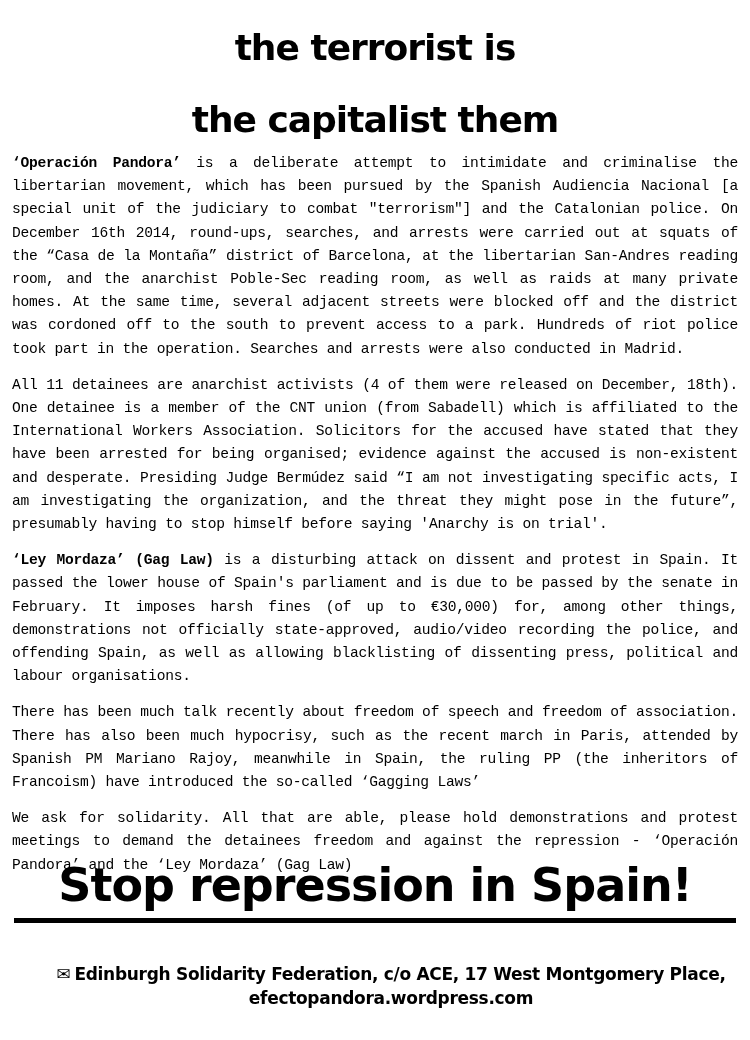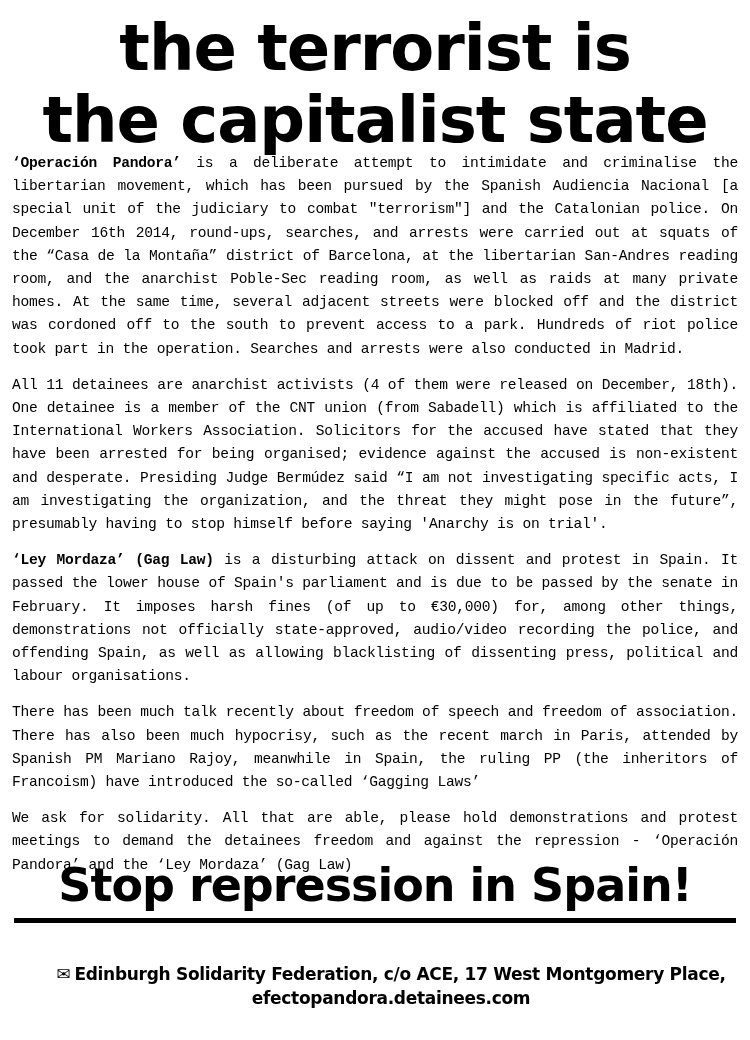--- a/index.html
+++ b/index.html
@@ -1,20 +1,20 @@
 <!DOCTYPE html>
 <html><head>
 <meta charset="utf-8">
 <style>
   html, body { margin: 0; padding: 0; background: #ffffff; }
   body { width: 750px; height: 1040px; overflow: hidden; color: #000; font-family: "DejaVu Sans", sans-serif; }
   .page { position: relative; width: 750px; height: 1040px; }
   .title {
     text-align: center; font-family: "DejaVu Sans", sans-serif; font-weight: bold;
-    font-size: 64px; line-height: 72px; letter-spacing: -1px; margin: 0; padding-top: 12px;
+    font-size: 36px; line-height: 72px; letter-spacing: -1px; margin: 0; padding-top: 12px;
   }
   .title-line { display: block; }
   .body {
     position: absolute; left: 12px; right: 12px; top: 152px;
     font-family: Liberation Mono, monospace; font-size: 14.6px; line-height: 23.2px;
     text-align: justify; letter-spacing: -0.25px;
   }
   .para { margin: 0 0 13px 0; }
   .lead { font-weight: bold; }
   .cta {
@@ -30,21 +30,21 @@
   }
   .mail-icon { font-weight: normal; font-size: 17px; margin-right: 4px; }
   .footer-line { display: block; }
 </style>
 </head>
 <body>
 
 <div class="page">
   <h1 class="title">
     <span class="title-line">the terrorist is</span>
-    <span class="title-line">the capitalist state</span>
+    <span class="title-line">the capitalist them</span>
   </h1>
 
   <div class="body">
     <p class="para">
       <span class="lead">‘Operación Pandora’</span><span> is a deliberate attempt to intimidate and criminalise the libertarian movement, which has been pursued by the Spanish Audiencia Nacional [a special unit of the judiciary to combat "terrorism"] and the Catalonian police. On December 16th 2014, round-ups, searches, and arrests were carried out at squats of the “Casa de la Montaña” district of Barcelona, at the libertarian San-Andres reading room, and the anarchist Poble-Sec reading room, as well as raids at many private homes. At the same time, several adjacent streets were blocked off and the district was cordoned off to the south to prevent access to a park. Hundreds of riot police took part in the operation. Searches and arrests were also conducted in Madrid.</span>
     </p>
     <p class="para">
       <span>All 11 detainees are anarchist activists (4 of them were released on December, 18th). One detainee is a member of the CNT union (from Sabadell) which is affiliated to the International Workers Association. Solicitors for the accused have stated that they have been arrested for being organised; evidence against the accused is non-existent and desperate. Presiding Judge Bermúdez said “I am not investigating specific acts, I am investigating the organization, and the threat they might pose in the future”, presumably having to stop himself before saying 'Anarchy is on trial'.</span>
     </p>
     <p class="para">
@@ -57,15 +57,15 @@
       <span>We ask for solidarity. All that are able, please hold demonstrations and protest meetings to demand the detainees freedom and against the repression - ‘Operación Pandora’ and the ‘Ley Mordaza’ (Gag Law)</span>
     </p>
   </div>
 
   <div class="cta">Stop repression in Spain!</div>
 
   <div class="footer">
     <span class="footer-line">
       <span class="mail-icon">✉</span><span>Edinburgh Solidarity Federation, c/o ACE, 17 West Montgomery Place,</span>
     </span>
-    <span class="footer-line">efectopandora.detainees.com</span>
+    <span class="footer-line">efectopandora.wordpress.com</span>
   </div>
 </div>
 
 </body></html>

